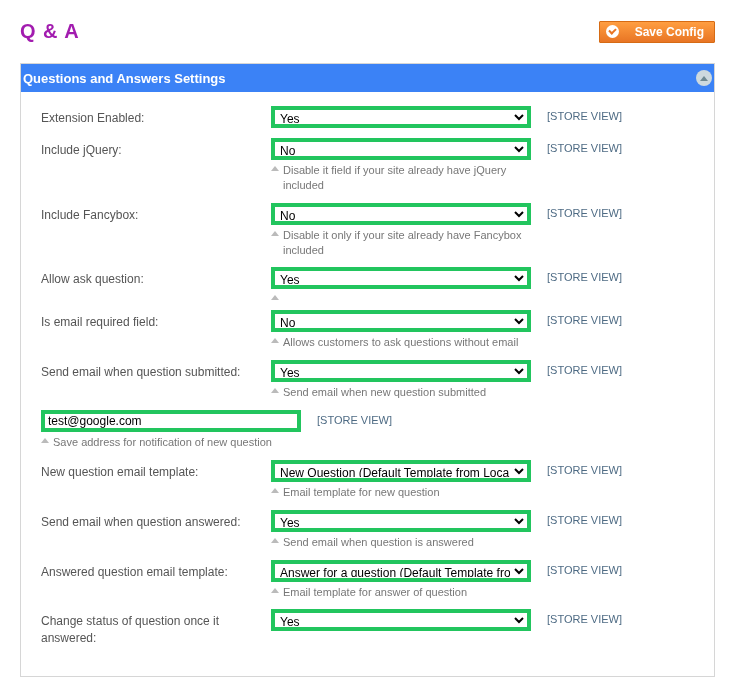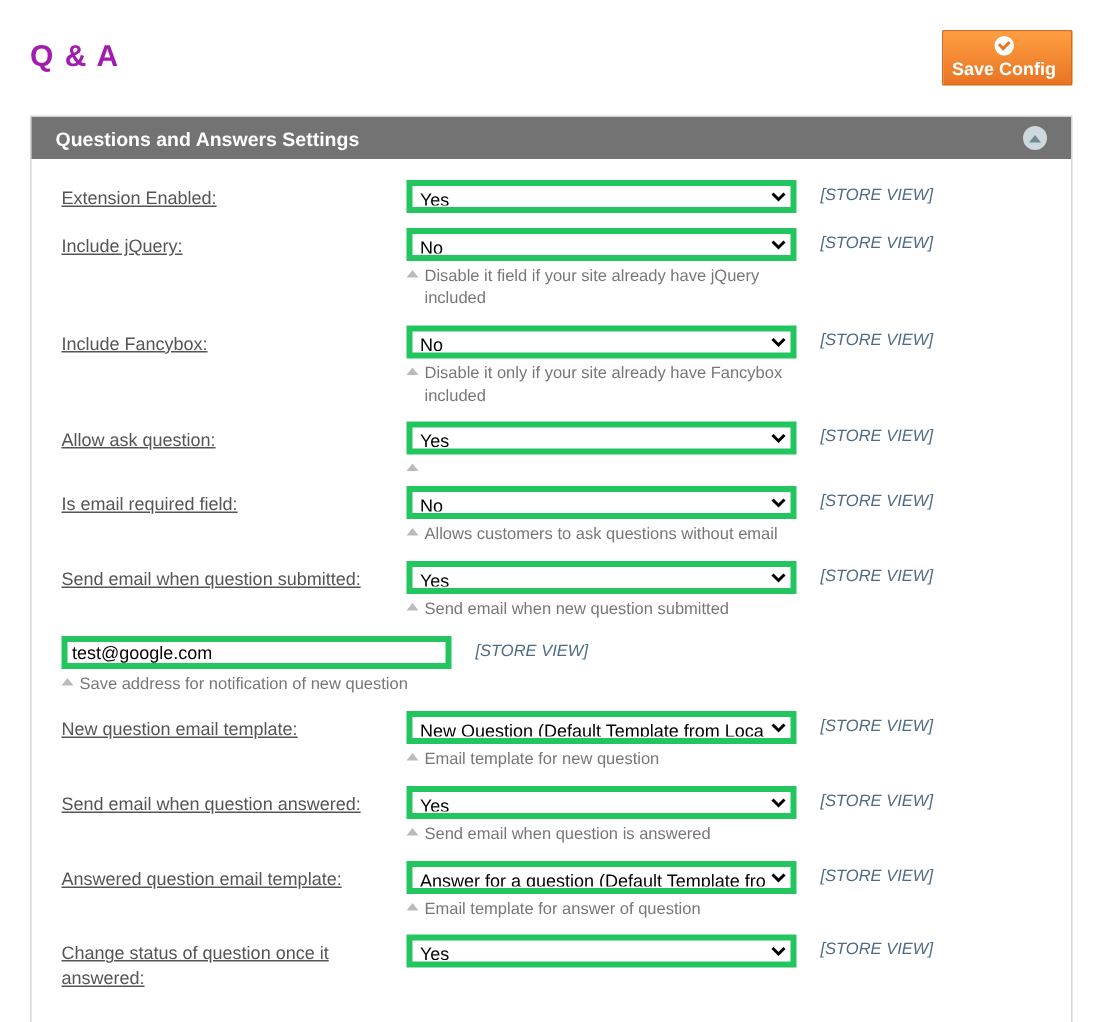--- a/index.html
+++ b/index.html
@@ -28,22 +28,21 @@
     background: linear-gradient(#ff9e41, #e87524);
     border: 1px solid #d66b14;
     color: #fff;
     font-weight: bold;
     font-size: 12px;
     padding: 3px 10px 3px 6px;
     cursor: pointer;
     border-radius: 1px;
     display: flex;
     align-items: center;
-    gap: 2px;
-    flex-direction: column;
+    gap: 16px;
   }
   .save-btn .check-icon {
     display: inline-flex;
     width: 13px;
     height: 13px;
     background: #fff;
     border-radius: 50%;
     color: #e87524;
     position: relative;
   }
@@ -55,25 +54,25 @@
     width: 5px;
     height: 3px;
     border-left: 2px solid #e87524;
     border-bottom: 2px solid #e87524;
     transform: rotate(-45deg);
   }
   .panel {
     border: 1px solid #d6d6d6;
   }
   .panel-head {
-    background: #737373;
+    background: #3b82f6;
     color: #fff;
     font-weight: bold;
     font-size: 13px;
-    padding: 6px 16px;
+    padding: 6px 2px;
     display: flex;
     justify-content: space-between;
     align-items: center;
     cursor: pointer;
   }
   .collapse-icon {
     width: 16px;
     height: 16px;
     background: #cdd9de;
     border-radius: 50%;
@@ -94,21 +93,20 @@
     display: flex;
     align-items: flex-start;
     margin-bottom: 10px;
   }
   .label {
     width: 230px;
     flex-shrink: 0;
     color: #555;
     padding-top: 4px;
     line-height: 1.35;
-    text-decoration: underline;
   }
   .control {
     width: 260px;
     flex-shrink: 0;
   }
   .control select, .control input[type=text] {
     width: 100%;
     border: 4px solid #22c55e;
     font-size: 12px;
     padding: 2px 3px;
@@ -135,21 +133,20 @@
     border-bottom: 5px solid #bbb;
     margin-top: 3px;
     flex-shrink: 0;
   }
   .scope {
     margin-left: 16px;
     color: #4e6b84;
     font-size: 11px;
     padding-top: 4px;
     white-space: nowrap;
-    font-style: italic;
   }
 </style>
 </head>
 <body>
 
 <div class="header">
   <div class="page-title">Q &amp; A</div>
   <button class="save-btn">
     <span class="check-icon"></span>
     <span>Save Config</span>

